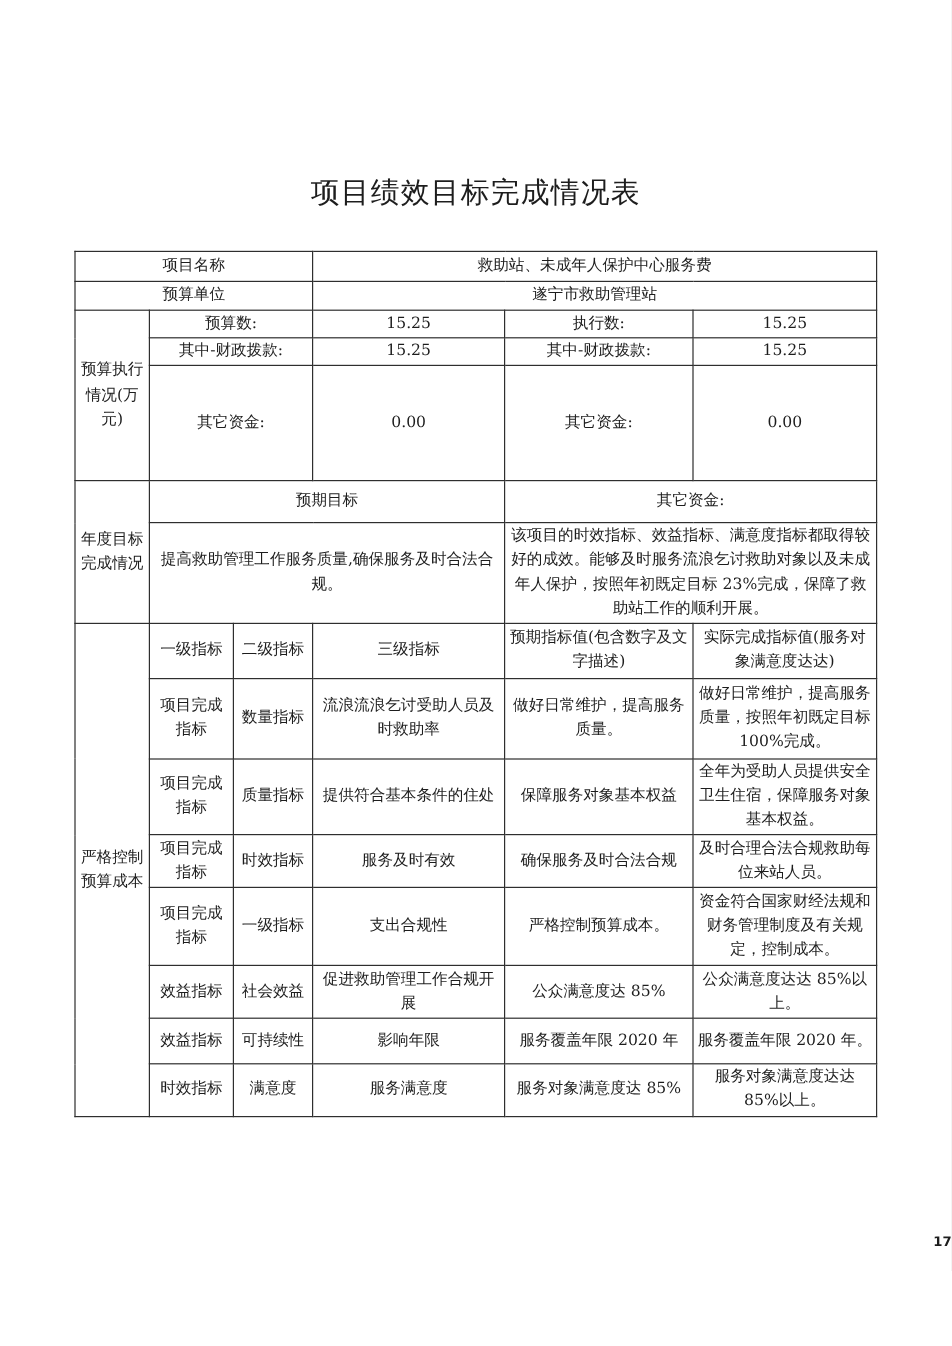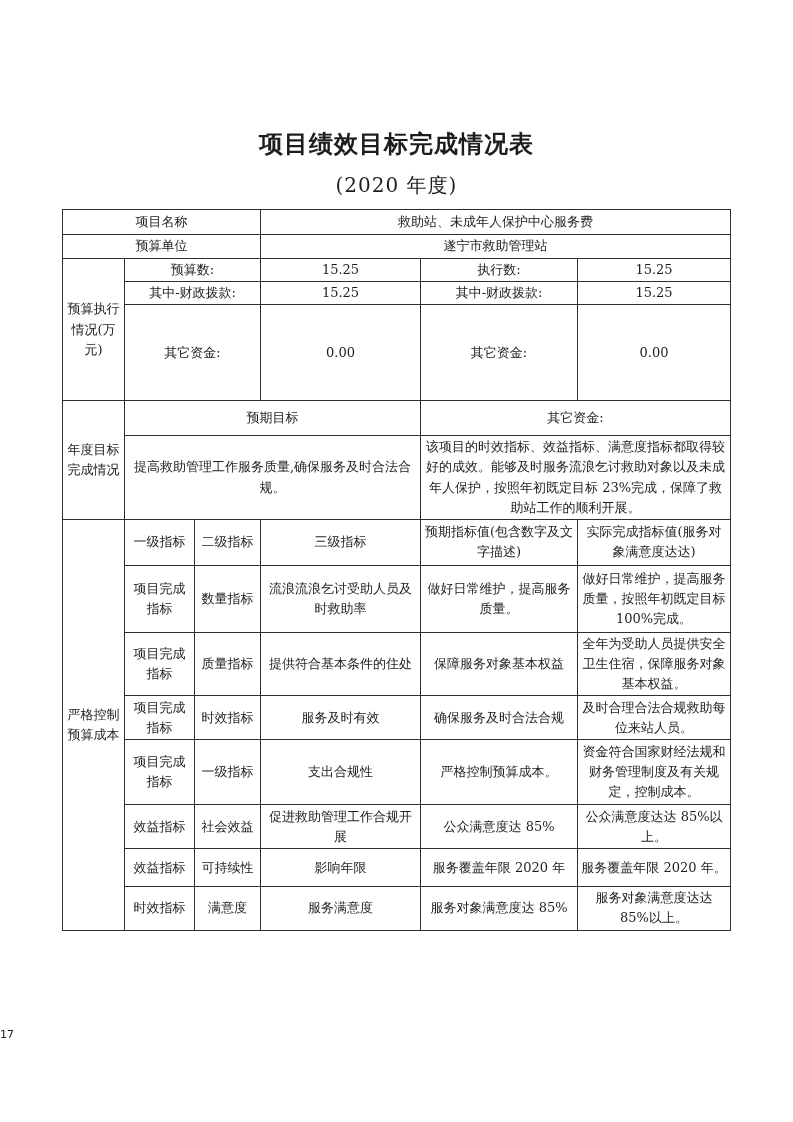--- a/index.html
+++ b/index.html
@@ -8,26 +8,26 @@
     width: 793px;
     height: 1122px;
     margin: 0 auto;
     background: #ffffff;
     font-family: "DejaVu Serif", "Liberation Serif", serif;
     color: #1d1d1d;
     overflow: hidden;
   }
   .doc-title {
     position: absolute;
-    top: 128px;
+    top: 144px;
     left: 0;
     width: 100%;
     text-align: center;
     font-size: 24px;
-    font-weight: bold;
+    font-weight: normal;
     letter-spacing: 1px;
   }
   .doc-subtitle {
     position: absolute;
     top: 172px;
     left: 0;
     width: 100%;
     text-align: center;
     font-size: 20px;
     letter-spacing: 1px;
@@ -64,33 +64,32 @@
   tr.row-p5     { height: 44px; }
   tr.row-p6     { height: 38px; }
   tr.row-p7     { height: 43px; }
   td.section-label { padding: 1px 2px; margin-top: 48px; }
   td.big-label { font-size: 15px; }
   .page-number {
     position: absolute;
     top: 1028px;
     left: 0;
     width: 100%;
-    text-align: left;
+    text-align: right;
     font-size: 11px;
-    font-weight: normal;
+    font-weight: bold;
     font-family: "DejaVu Sans", "Liberation Sans", sans-serif;
   }
 </style>
 </head>
 <body>
 
 <div class="page">
 
   <div class="doc-title">项目绩效目标完成情况表</div>
-  <div class="doc-subtitle">(2020 年度)</div>
 
   <table class="report">
     <colgroup>
       <col style="width:62px">
         <col style="width:70px">
         <col style="width:66px">
       <col style="width:160px">
         <col style="width:157px">
         <col style="width:153px">
     </colgroup>

